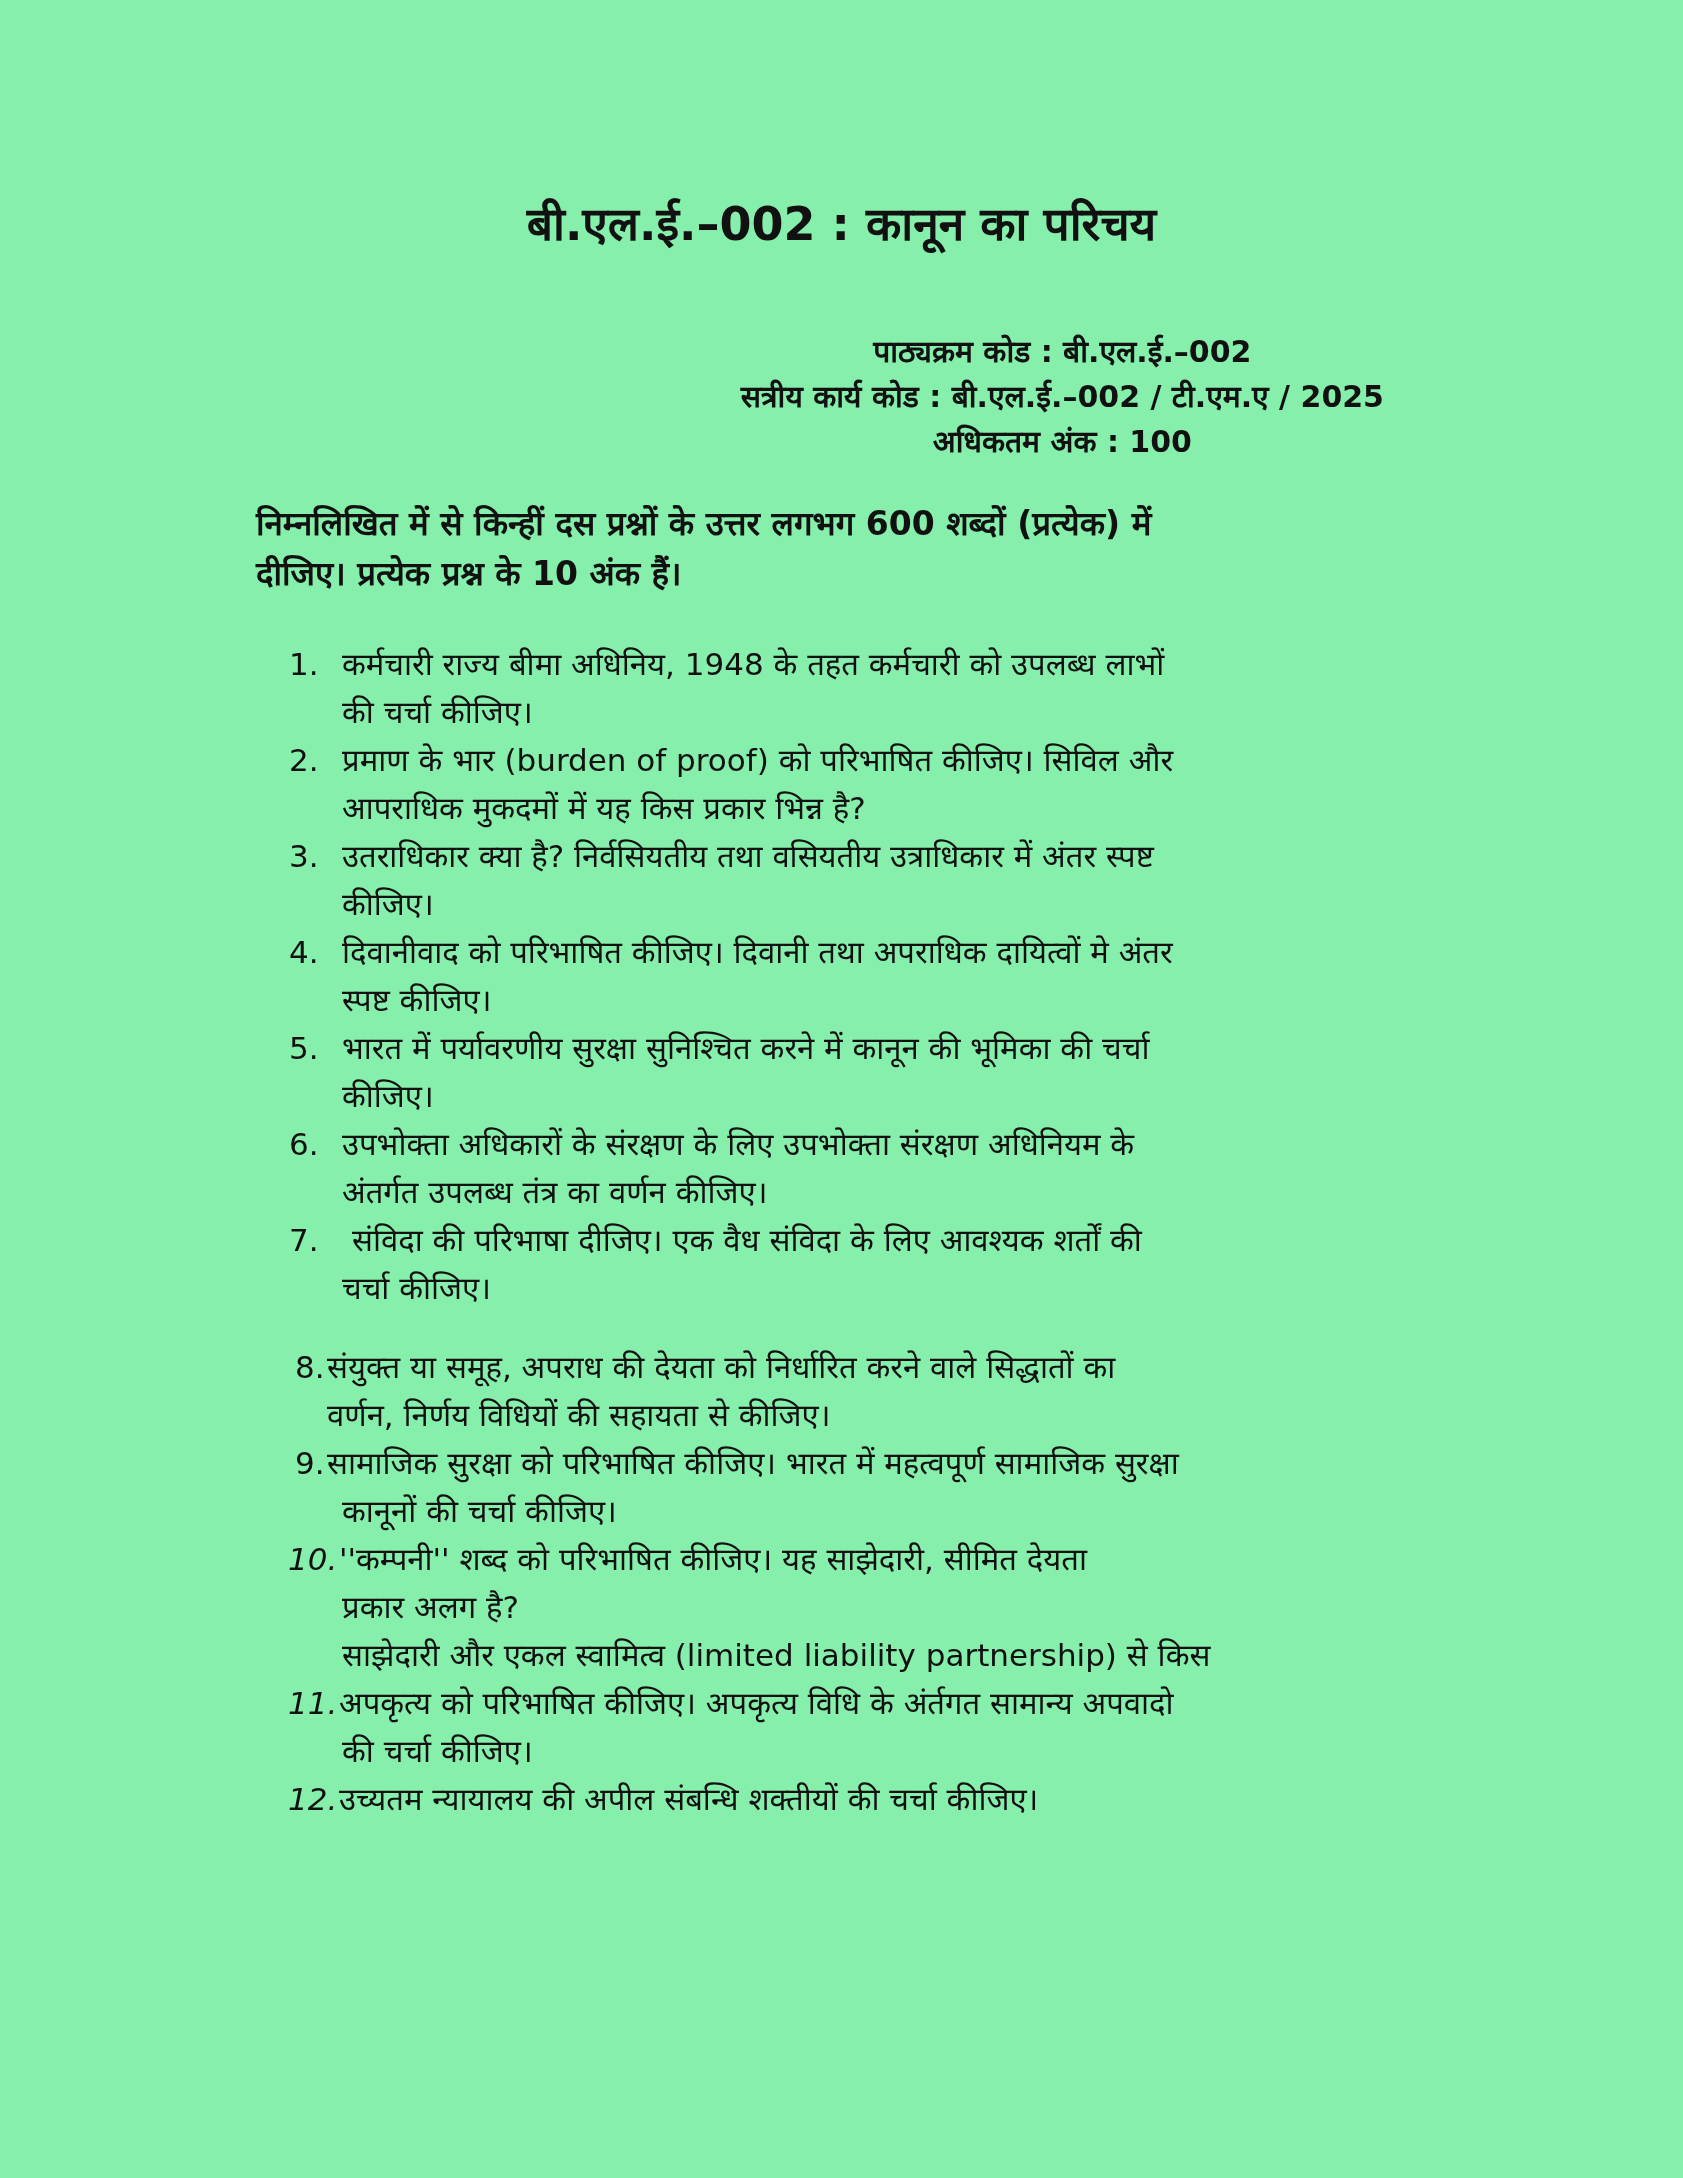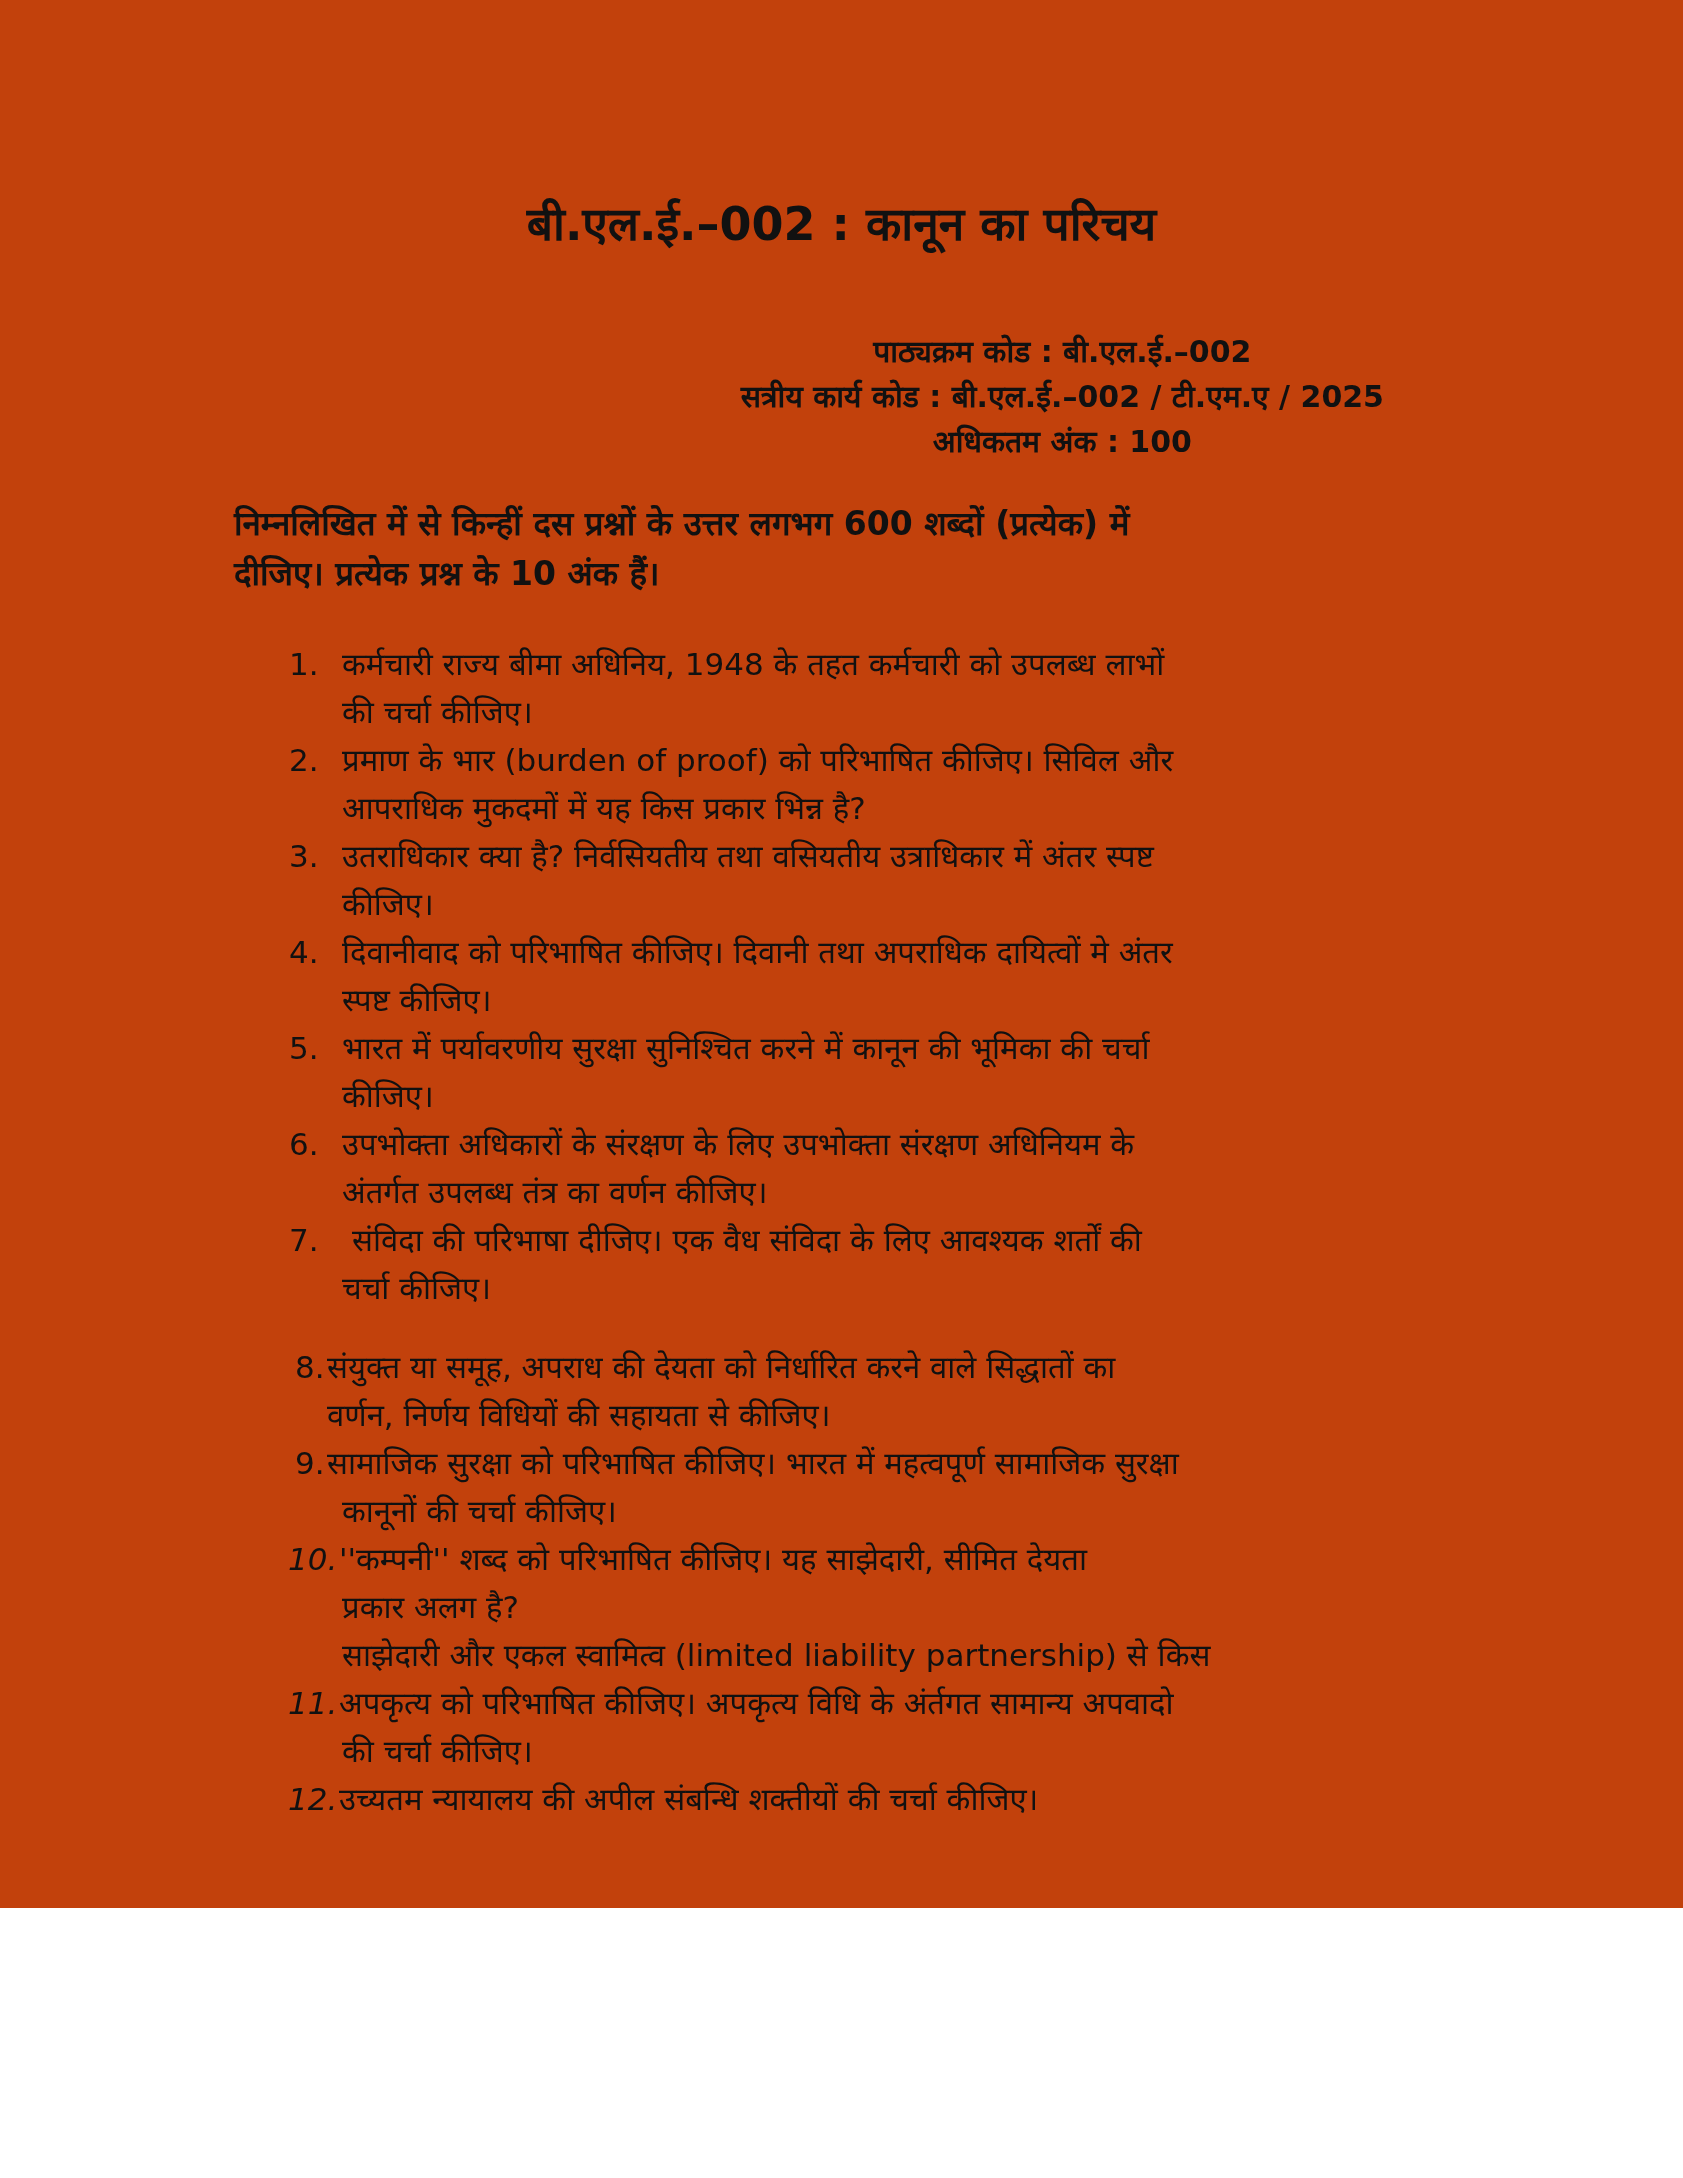--- a/index.html
+++ b/index.html
@@ -3,22 +3,22 @@
 <meta charset="utf-8">
 <style>
   html, body {
     margin: 0;
     padding: 0;
     background: #ffffff;
   }
   .page {
     position: relative;
     width: 1683px;
-    height: 1908px;
-    background: #c2410c;
+    height: 2178px;
+    background: #86efac;
     color: #111111;
     font-family: "DejaVu Sans", sans-serif;
     overflow: hidden;
   }
   .doc-title {
     position: absolute;
     top: 194px;
     left: 0;
     width: 1683px;
     text-align: center;
@@ -33,21 +33,21 @@
     right: 299px;
     text-align: center;
     font-size: 30px;
     font-weight: bold;
     line-height: 45px;
     white-space: nowrap;
   }
   .instruction {
     position: absolute;
     top: 499px;
-    left: 234px;
+    left: 256px;
     font-size: 33px;
     font-weight: bold;
     line-height: 50px;
     white-space: nowrap;
   }
   .questions {
     position: absolute;
     top: 640px;
     left: 238px;
     width: 1346px;

